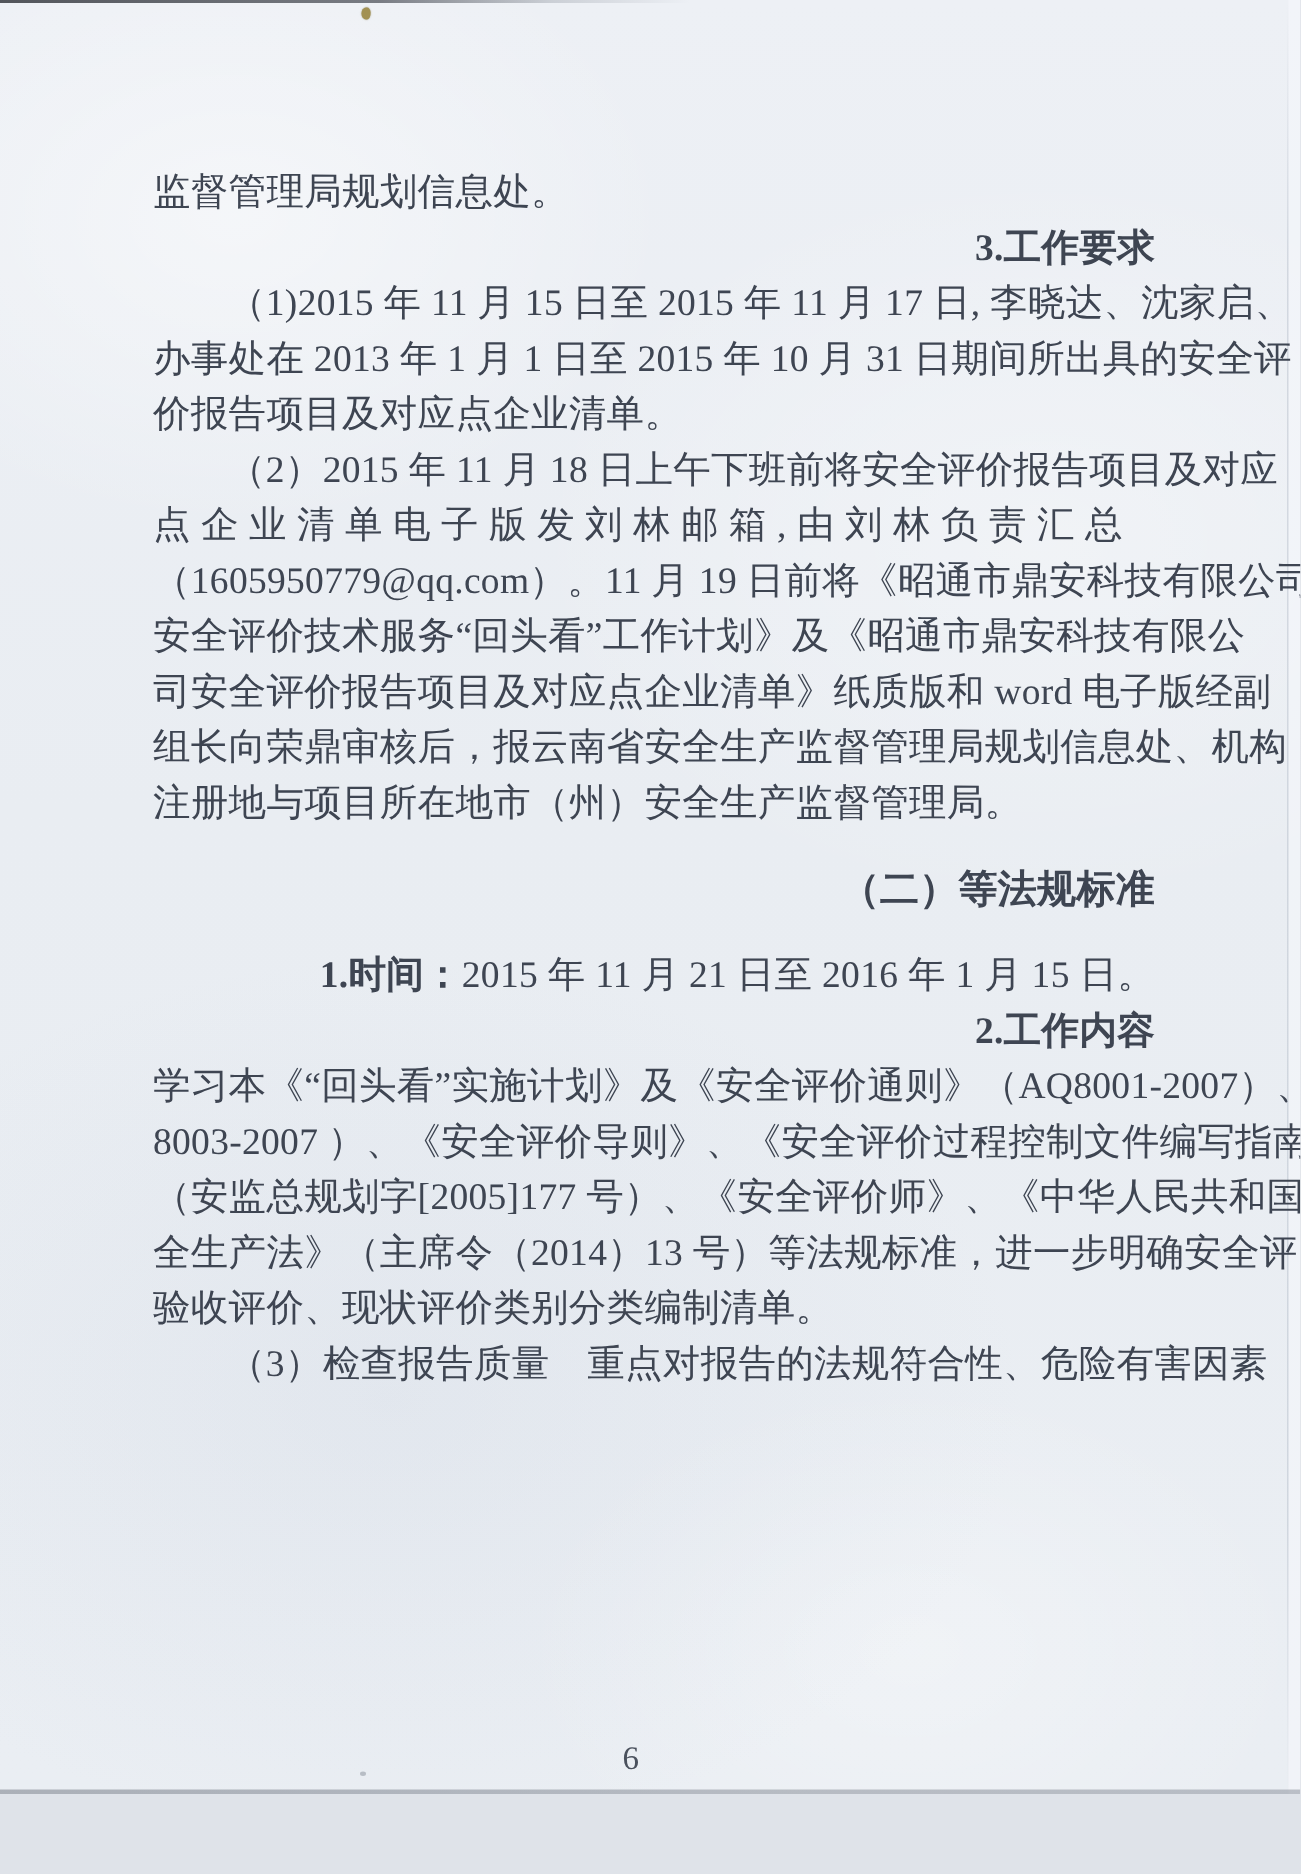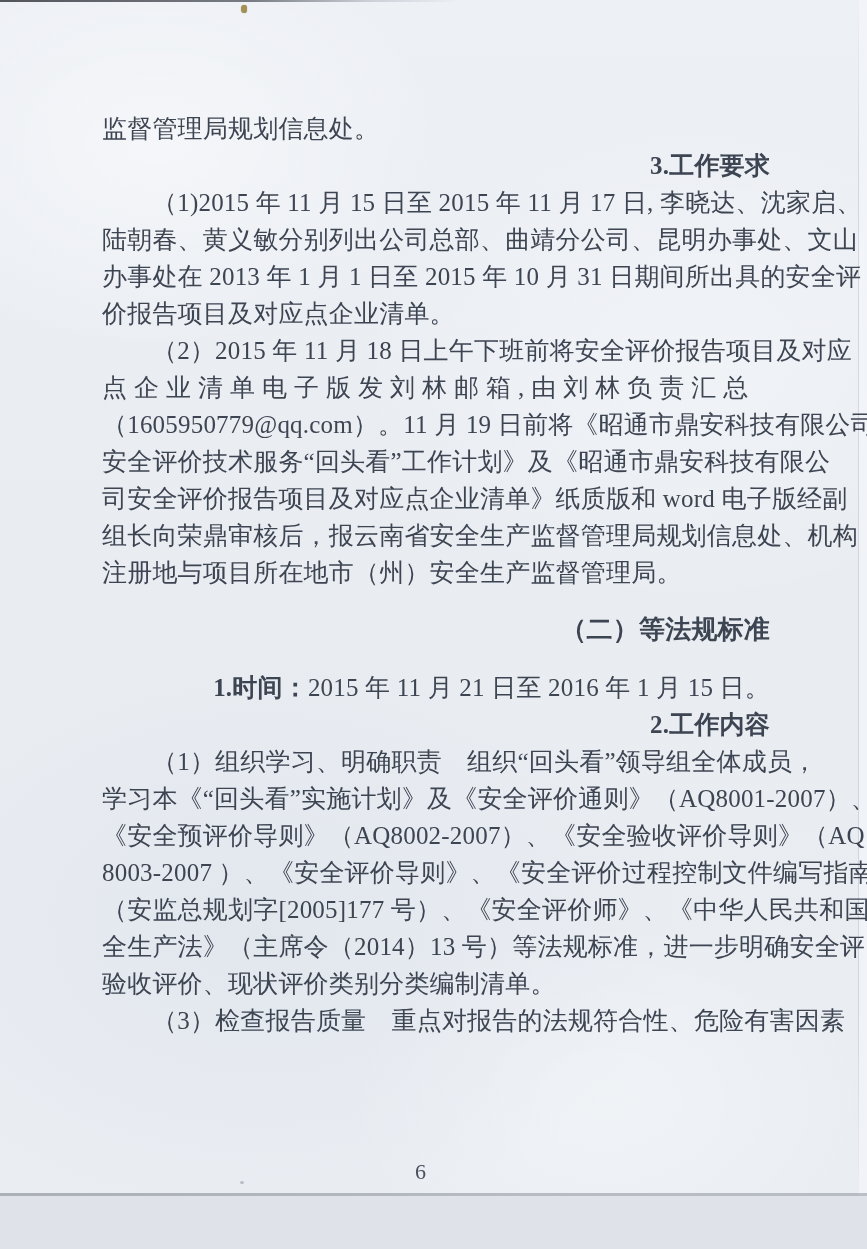--- a/index.html
+++ b/index.html
@@ -72,36 +72,33 @@
 <div class="page">
   <div class="top-edge"></div>
   <div class="right-strip"></div>
   <div class="right-edge"></div>
   <div class="speck-top"></div>
 
   <div class="textblock">
       <div class="line"><span>监督管理局规划信息处。</span></div>
       <div class="line indent"><span class="b">3.工作要求</span></div>
       <div class="line indent"><span>（1)2015 年 11 月 15 日至 2015 年 11 月 17 日, 李晓达、沈家启、</span></div>
-      <div class="line"><span>陆朝春、黄义敏分别列出公司总部、曲靖分公司、昆明办事处、文山</span></div>
       <div class="line"><span>办事处在 2013 年 1 月 1 日至 2015 年 10 月 31 日期间所出具的安全评</span></div>
       <div class="line"><span>价报告项目及对应点企业清单。</span></div>
       <div class="line indent"><span>（2）2015 年 11 月 18 日上午下班前将安全评价报告项目及对应</span></div>
       <div class="line spaced"><span>点企业清单电子版发刘林邮箱,由刘林负责汇总</span></div>
       <div class="line"><span>（1605950779@qq.com）。11 月 19 日前将《昭通市鼎安科技有限公司</span></div>
       <div class="line"><span>安全评价技术服务“回头看”工作计划》及《昭通市鼎安科技有限公</span></div>
       <div class="line"><span>司安全评价报告项目及对应点企业清单》纸质版和 word 电子版经副</span></div>
       <div class="line"><span>组长向荣鼎审核后，报云南省安全生产监督管理局规划信息处、机构</span></div>
       <div class="line"><span>注册地与项目所在地市（州）安全生产监督管理局。</span></div>
       <div class="line indent heading"><span class="b">（二）等法规标准</span></div>
       <div class="line indent"><span class="b">1.时间：</span><span>2015 年 11 月 21 日至 2016 年 1 月 15 日。</span></div>
       <div class="line indent"><span class="b">2.工作内容</span></div>
-      <div class="line indent"><span>（1）组织学习、明确职责　组织“回头看”领导组全体成员，</span></div>
       <div class="line"><span>学习本《“回头看”实施计划》及《安全评价通则》（AQ8001-2007）、</span></div>
-      <div class="line"><span>《安全预评价导则》（AQ8002-2007）、《安全验收评价导则》（AQ</span></div>
       <div class="line"><span>8003-2007 ）、《安全评价导则》、《安全评价过程控制文件编写指南》</span></div>
       <div class="line"><span>（安监总规划字[2005]177 号）、《安全评价师》、《中华人民共和国安</span></div>
       <div class="line"><span>全生产法》（主席令（2014）13 号）等法规标准，进一步明确安全评</span></div>
       <div class="line"><span>验收评价、现状评价类别分类编制清单。</span></div>
       <div class="line indent"><span>（3）检查报告质量　重点对报告的法规符合性、危险有害因素</span></div>
     </div>
 
   <div class="page-number">6</div>
 
   <div class="speck-bottom"></div>

